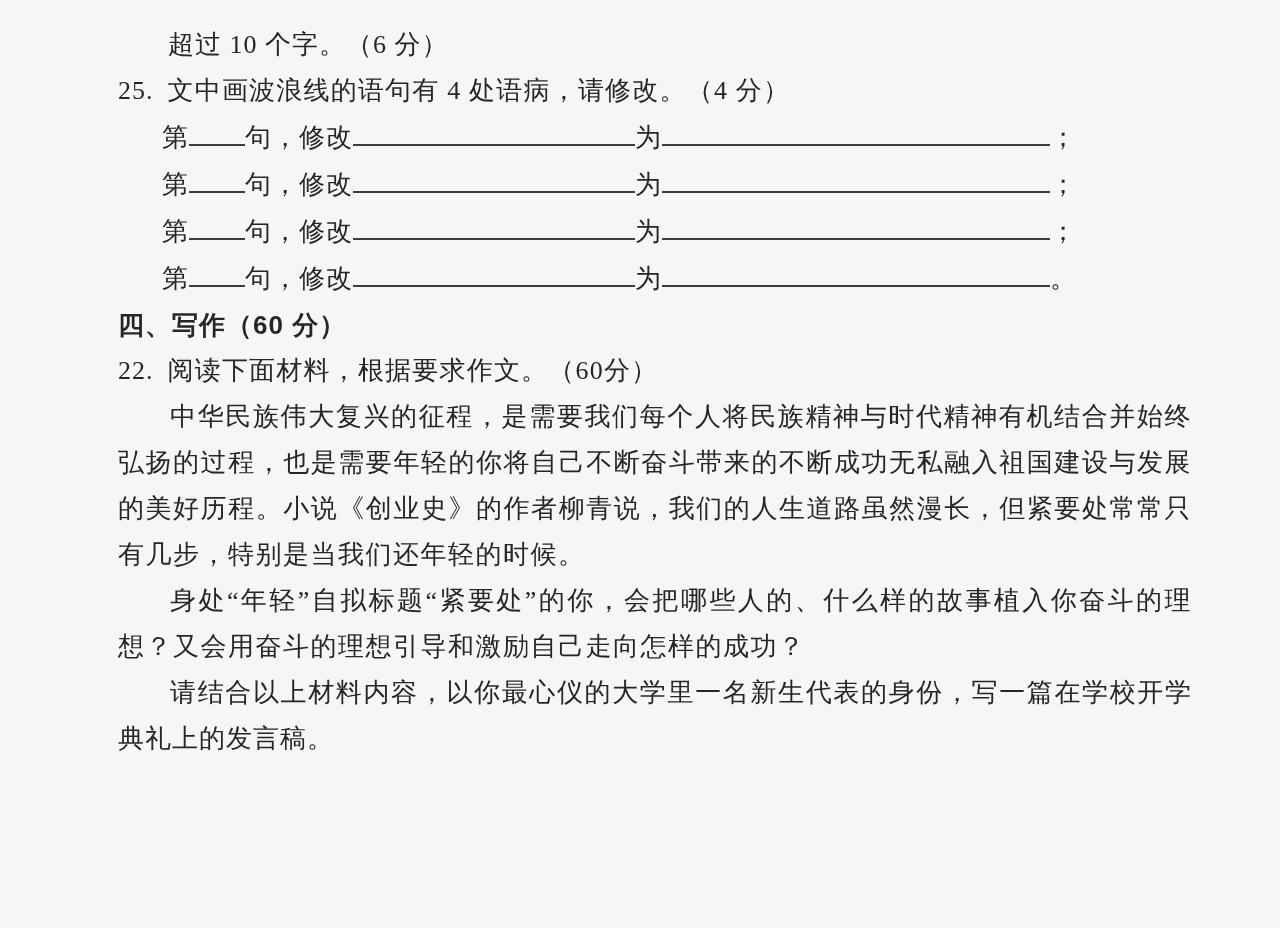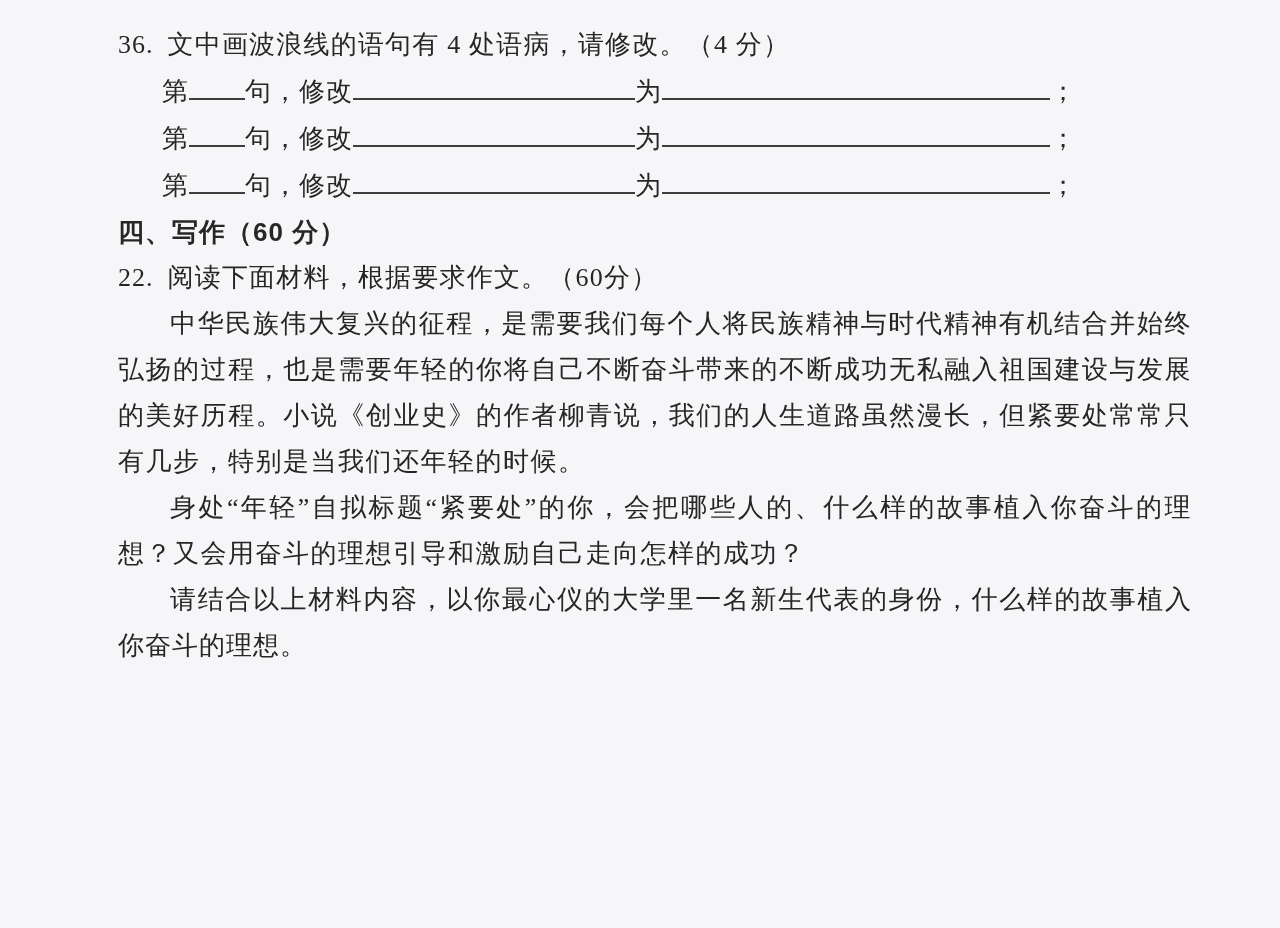--- a/index.html
+++ b/index.html
@@ -59,37 +59,41 @@
     text-align: justify;
     text-indent: 52px;
   }
   .q-head .q-text { letter-spacing: 1.2px; }
 </style>
 </head>
 <body>
 
 <div class="page">
 
+  <p class="indent">超过 10 个字。（6 分）</p>
 
 
-  <p class="q-head"><span class="num">36.</span><span class="q-text">文中画波浪线的语句有 4 处语病，请修改。（4 分）</span></p>
+  <p class="q-head"><span class="num">25.</span><span class="q-text">文中画波浪线的语句有 4 处语病，请修改。（4 分）</span></p>
 
   <div class="fill-row row">
     <span>第</span><span class="blank b-55"></span><span>句，修改</span><span class="blank b-280"></span><span>为</span><span class="blank b-390"></span><span>；</span>
   </div>
   <div class="fill-row row">
     <span>第</span><span class="blank b-55"></span><span>句，修改</span><span class="blank b-280"></span><span>为</span><span class="blank b-390"></span><span>；</span>
   </div>
   <div class="fill-row row">
     <span>第</span><span class="blank b-55"></span><span>句，修改</span><span class="blank b-280"></span><span>为</span><span class="blank b-390"></span><span>；</span>
   </div>
+  <div class="fill-row row">
+    <span>第</span><span class="blank b-55"></span><span>句，修改</span><span class="blank b-280"></span><span>为</span><span class="blank b-390"></span><span>。</span>
+  </div>
 
   <p class="section-heading">四、写作（60 分）</p>
 
   <p class="q-head"><span class="num">22.</span><span class="q-text">阅读下面材料，根据要求作文。（60分）</span></p>
 
   <p class="material">中华民族伟大复兴的征程，是需要我们每个人将民族精神与时代精神有机结合并始终弘扬的过程，也是需要年轻的你将自己不断奋斗带来的不断成功无私融入祖国建设与发展的美好历程。小说《创业史》的作者柳青说，我们的人生道路虽然漫长，但紧要处常常只有几步，特别是当我们还年轻的时候。</p>
   <p class="material">身处“年轻”自拟标题“紧要处”的你，会把哪些人的、什么样的故事植入你奋斗的理想？又会用奋斗的理想引导和激励自己走向怎样的成功？</p>
 
-  <p class="plain">请结合以上材料内容，以你最心仪的大学里一名新生代表的身份，什么样的故事植入你奋斗的理想。</p>
+  <p class="plain">请结合以上材料内容，以你最心仪的大学里一名新生代表的身份，写一篇在学校开学典礼上的发言稿。</p>
 
 
 </div>
 
 </body></html>

